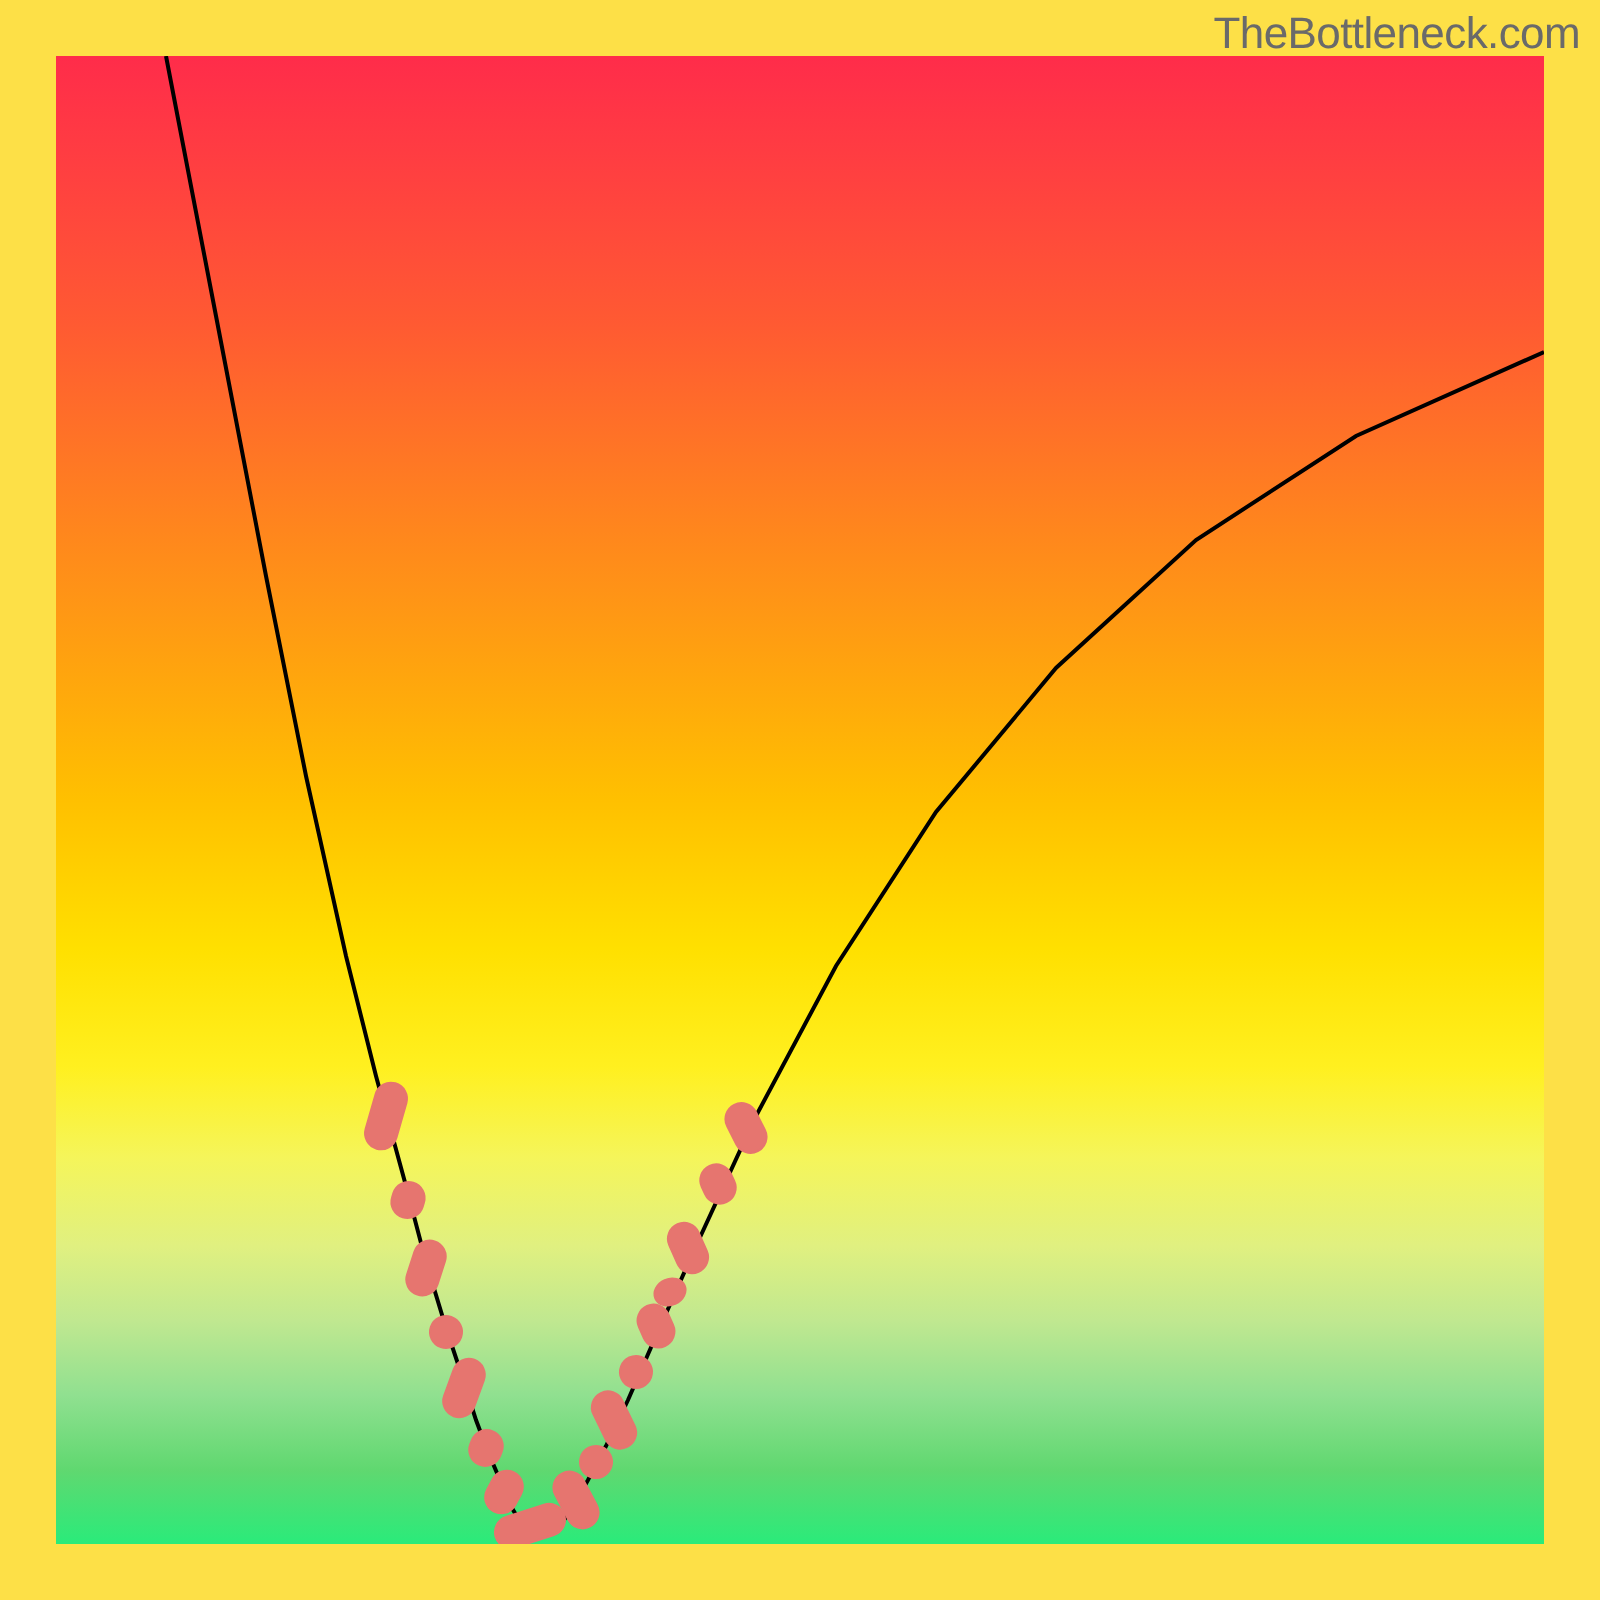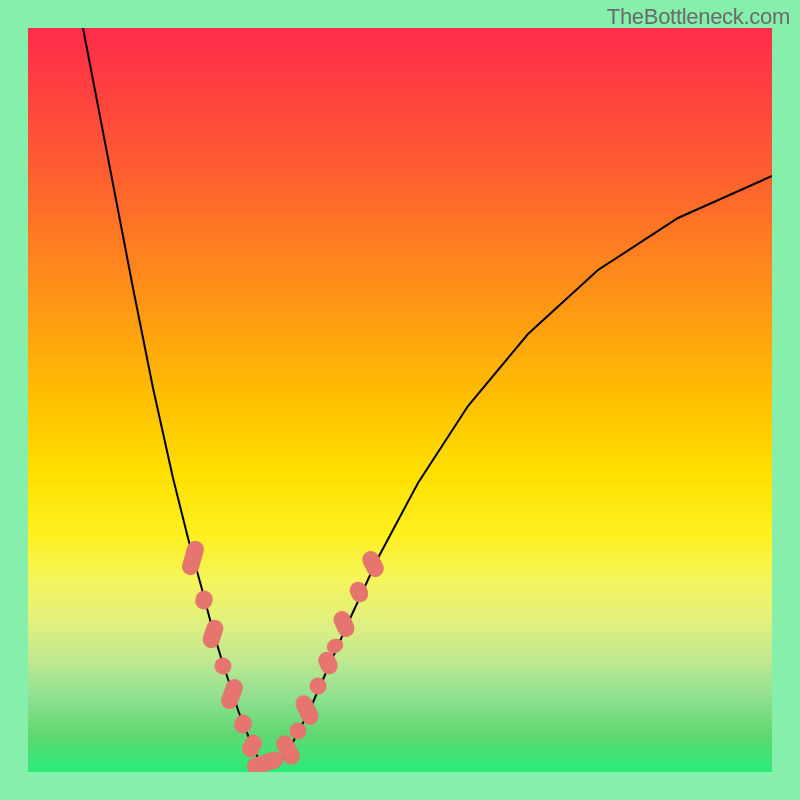--- a/index.html
+++ b/index.html
@@ -1,20 +1,20 @@
 <!DOCTYPE html>
 <html><head>
   <meta charset="utf-8">
   <style>
     * { margin: 0; padding: 0; box-sizing: border-box; }
     html, body { width: 800px; height: 800px; overflow: hidden; }
     .container {
       width: 800px;
       height: 800px;
-      background: #86efac;
+      background: #fde047;
       position: relative;
     }
     .plot-area {
       position: absolute;
       left: 28px;
       top: 28px;
       width: 744px;
       height: 744px;
       background: linear-gradient(to bottom,
         #ff2c4a 0%,

